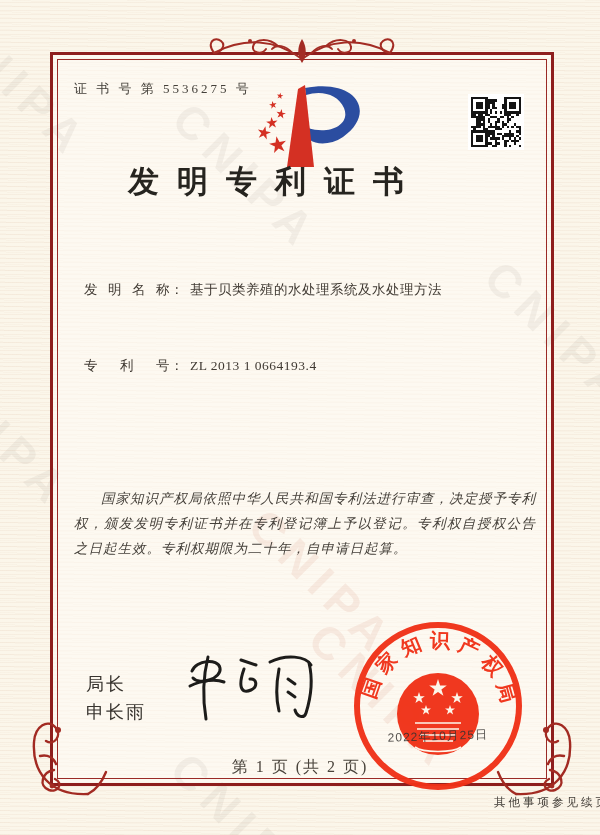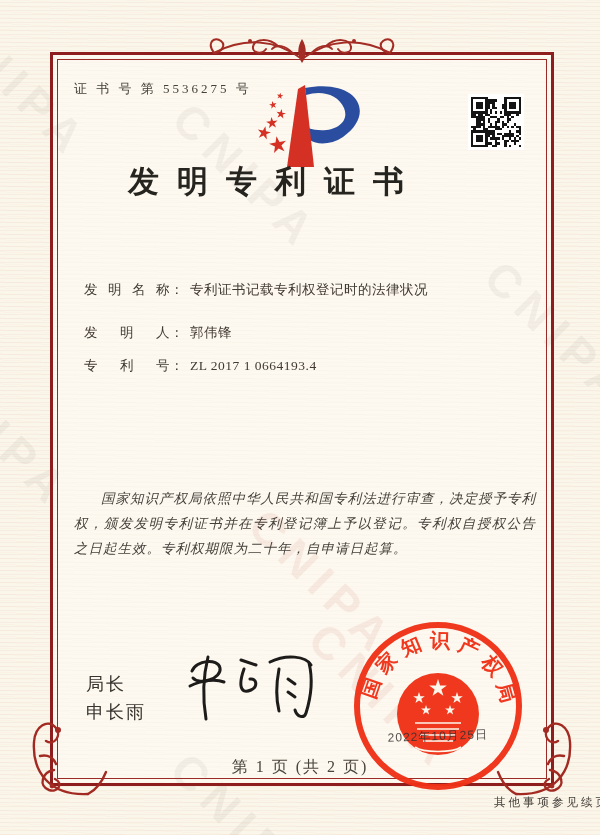--- a/index.html
+++ b/index.html
@@ -563,27 +563,24 @@
       <div class="on"></div>
       <div></div>
       <div></div>
       <div></div>
       <div class="on"></div>
     </div>
 
   <div class="title">发明专利证书</div>
 
   <div class="row" style="top:238px;">
-    <span class="flabel">发明名称</span><span class="colon">：</span><span>专利证书记载专利权登记时的法律状况</span>
-  </div>
-  <div class="row" style="top:281px;">
-    <span class="flabel">发明人</span><span class="colon">：</span><span>郭伟锋</span>
+    <span class="flabel">发明名称</span><span class="colon">：</span><span>基于贝类养殖的水处理系统及水处理方法</span>
   </div>
   <div class="row" style="top:314px;">
-    <span class="flabel">专利号</span><span class="colon">：</span><span>ZL 2017 1 0664193.4</span>
+    <span class="flabel">专利号</span><span class="colon">：</span><span>ZL 2013 1 0664193.4</span>
   </div>
 
   <div class="paras">
     <p>国家知识产权局依照中华人民共和国专利法进行审查，决定授予专利权，颁发发明专利证书并在专利登记簿上予以登记。专利权自授权公告之日起生效。专利权期限为二十年，自申请日起算。</p>
   </div>
 
   <div class="signer">
     <div>局长</div>
     <div>申长雨</div>
   </div>

